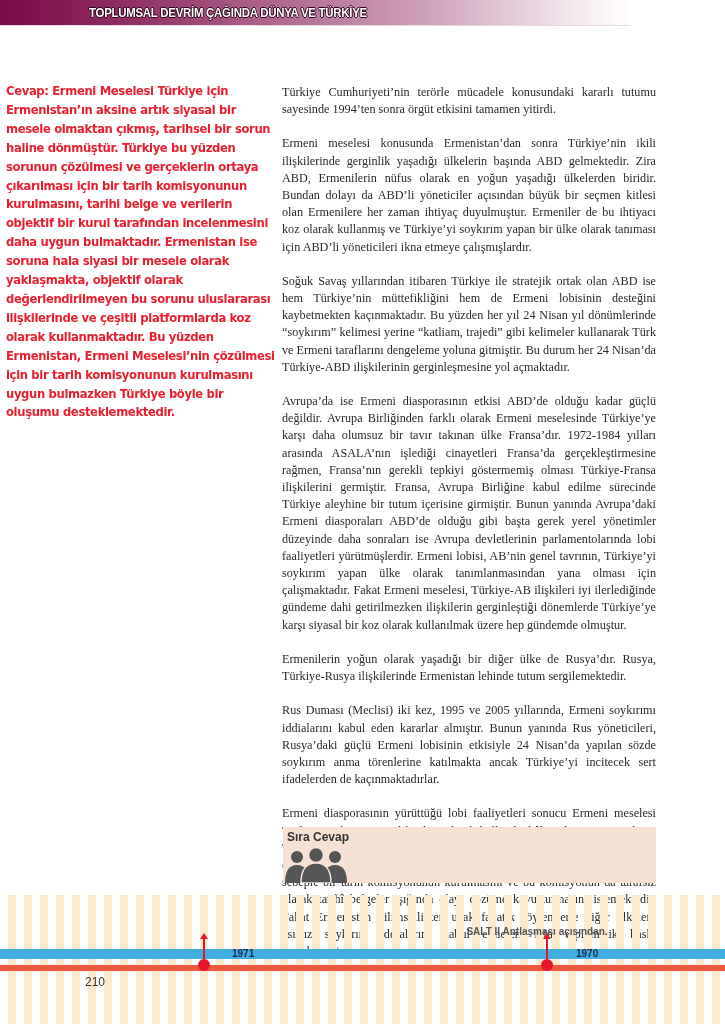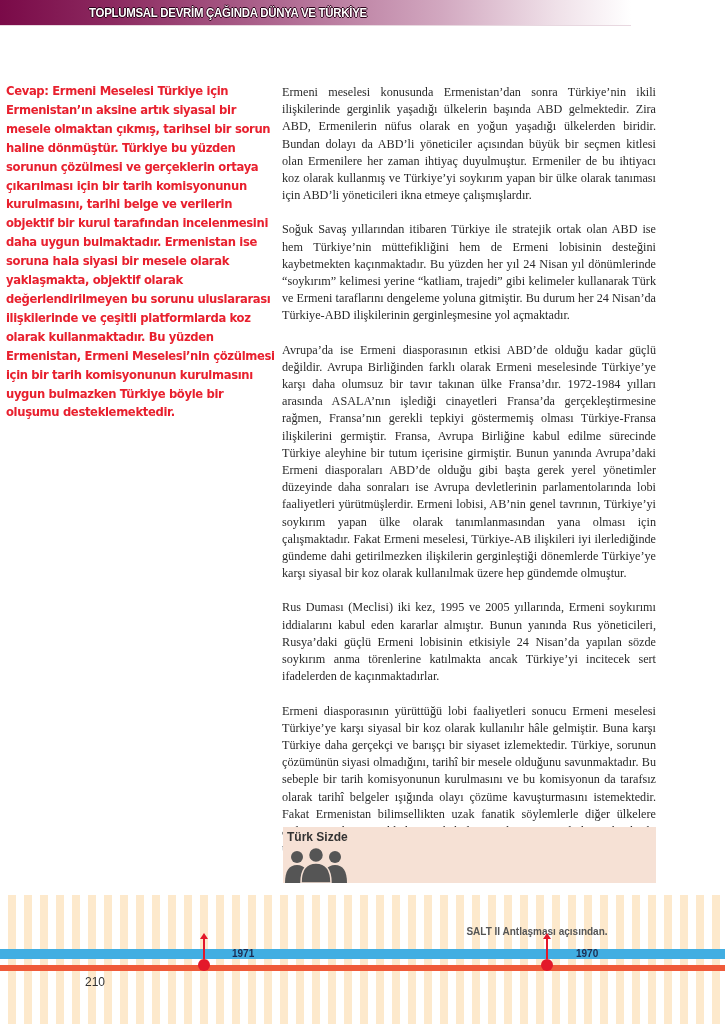--- a/index.html
+++ b/index.html
@@ -78,29 +78,31 @@
 
 <div class="header-bar">
   <div class="header-title">TOPLUMSAL DEVRİM ÇAĞINDA DÜNYA VE TÜRKİYE</div>
 </div>
 
 <div class="answer">
   <p>Cevap: Ermeni Meselesi Türkiye için Ermenistan’ın aksine artık siyasal bir mesele olmaktan çıkmış, tarihsel bir sorun haline dönmüştür. Türkiye bu yüzden sorunun çözülmesi ve gerçeklerin ortaya çıkarılması için bir tarih komisyonunun kurulmasını, tarihi belge ve verilerin objektif bir kurul tarafından incelenmesini daha uygun bulmaktadır. Ermenistan ise soruna hala siyasi bir mesele olarak yaklaşmakta, objektif olarak değerlendirilmeyen bu sorunu uluslararası ilişkilerinde ve çeşitli platformlarda koz olarak kullanmaktadır. Bu yüzden Ermenistan, Ermeni Meselesi’nin çözülmesi için bir tarih komisyonunun kurulmasını uygun bulmazken Türkiye böyle bir oluşumu desteklemektedir.</p>
 </div>
 
 <div class="main-col">
+  <p>Türkiye Cumhuriyeti’nin terörle mücadele konusundaki kararlı tutumu sayesinde 1994’ten sonra örgüt etkisini tamamen yitirdi.</p>
   <p>Ermeni meselesi konusunda Ermenistan’dan sonra Türkiye’nin ikili ilişkilerinde gerginlik yaşadığı ülkelerin başında ABD gelmektedir. Zira ABD, Ermenilerin nüfus olarak en yoğun yaşadığı ülkelerden biridir. Bundan dolayı da ABD’li yöneticiler açısından büyük bir seçmen kitlesi olan Ermenilere her zaman ihtiyaç duyulmuştur. Ermeniler de bu ihtiyacı koz olarak kullanmış ve Türkiye’yi soykırım yapan bir ülke olarak tanıması için ABD’li yöneticileri ikna etmeye çalışmışlardır.</p>
   <p>Soğuk Savaş yıllarından itibaren Türkiye ile stratejik ortak olan ABD ise hem Türkiye’nin müttefikliğini hem de Ermeni lobisinin desteğini kaybetmekten kaçınmaktadır. Bu yüzden her yıl 24 Nisan yıl dönümlerinde “soykırım” kelimesi yerine “katliam, trajedi” gibi kelimeler kullanarak Türk ve Ermeni taraflarını dengeleme yoluna gitmiştir. Bu durum her 24 Nisan’da Türkiye-ABD ilişkilerinin gerginleşmesine yol açmaktadır.</p>
   <p>Avrupa’da ise Ermeni diasporasının etkisi ABD’de olduğu kadar güçlü değildir. Avrupa Birliğinden farklı olarak Ermeni meselesinde Türkiye’ye karşı daha olumsuz bir tavır takınan ülke Fransa’dır. 1972-1984 yılları arasında ASALA’nın işlediği cinayetleri Fransa’da gerçekleştirmesine rağmen, Fransa’nın gerekli tepkiyi göstermemiş olması Türkiye-Fransa ilişkilerini germiştir. Fransa, Avrupa Birliğine kabul edilme sürecinde Türkiye aleyhine bir tutum içerisine girmiştir. Bunun yanında Avrupa’daki Ermeni diasporaları ABD’de olduğu gibi başta gerek yerel yönetimler düzeyinde daha sonraları ise Avrupa devletlerinin parlamentolarında lobi faaliyetleri yürütmüşlerdir. Ermeni lobisi, AB’nin genel tavrının, Türkiye’yi soykırım yapan ülke olarak tanımlanmasından yana olması için çalışmaktadır. Fakat Ermeni meselesi, Türkiye-AB ilişkileri iyi ilerlediğinde gündeme dahi getirilmezken ilişkilerin gerginleştiği dönemlerde Türkiye’ye karşı siyasal bir koz olarak kullanılmak üzere hep gündemde olmuştur.</p>
+  <p>Ermenilerin yoğun olarak yaşadığı bir diğer ülke de Rusya’dır. Rusya, Türkiye-Rusya ilişkilerinde Ermenistan lehinde tutum sergilemektedir.</p>
   <p>Rus Duması (Meclisi) iki kez, 1995 ve 2005 yıllarında, Ermeni soykırımı iddialarını kabul eden kararlar almıştır. Bunun yanında Rus yöneticileri, Rusya’daki güçlü Ermeni lobisinin etkisiyle 24 Nisan’da yapılan sözde soykırım anma törenlerine katılmakta ancak Türkiye’yi incitecek sert ifadelerden de kaçınmaktadırlar.</p>
   <p>Ermeni diasporasının yürüttüğü lobi faaliyetleri sonucu Ermeni meselesi Türkiye’ye karşı siyasal bir koz olarak kullanılır hâle gelmiştir. Buna karşı Türkiye daha gerçekçi ve barışçı bir siyaset izlemektedir. Türkiye, sorunun çözümünün siyasi olmadığını, tarihî bir mesele olduğunu savunmaktadır. Bu sebeple bir tarih komisyonunun kurulmasını ve bu komisyonun da tarafsız olarak tarihî belgeler ışığında olayı çözüme kavuşturmasını istemektedir. Fakat Ermenistan bilimsellikten uzak fanatik söylemlerle diğer ülkelere asılsız soykırım iddialarını kabul etmeleri için diplomatik baskı uygulamaktadır.</p>
 </div>
 
 <div class="sira-box">
-  <div class="sira-label">Türk Sizde</div>
+  <div class="sira-label">Sıra Cevap</div>
   <div class="sira-icon">
     <svg width="62" height="36" viewBox="0 0 62 36">
       <g fill="#555555">
         <circle cx="12" cy="10" r="6"></circle>
         <path d="M0 36 C0 24 4 18 12 18 C20 18 24 24 24 36 Z"></path>
         <circle cx="50" cy="10" r="6"></circle>
         <path d="M38 36 C38 24 42 18 50 18 C58 18 62 24 62 36 Z"></path>
         <circle cx="31" cy="8" r="7.5" stroke="#f6e1d5" stroke-width="1.5"></circle>
         <path d="M16 36 C16 22 21 16 31 16 C41 16 46 22 46 36 Z" stroke="#f6e1d5" stroke-width="1.5"></path>
       </g>

